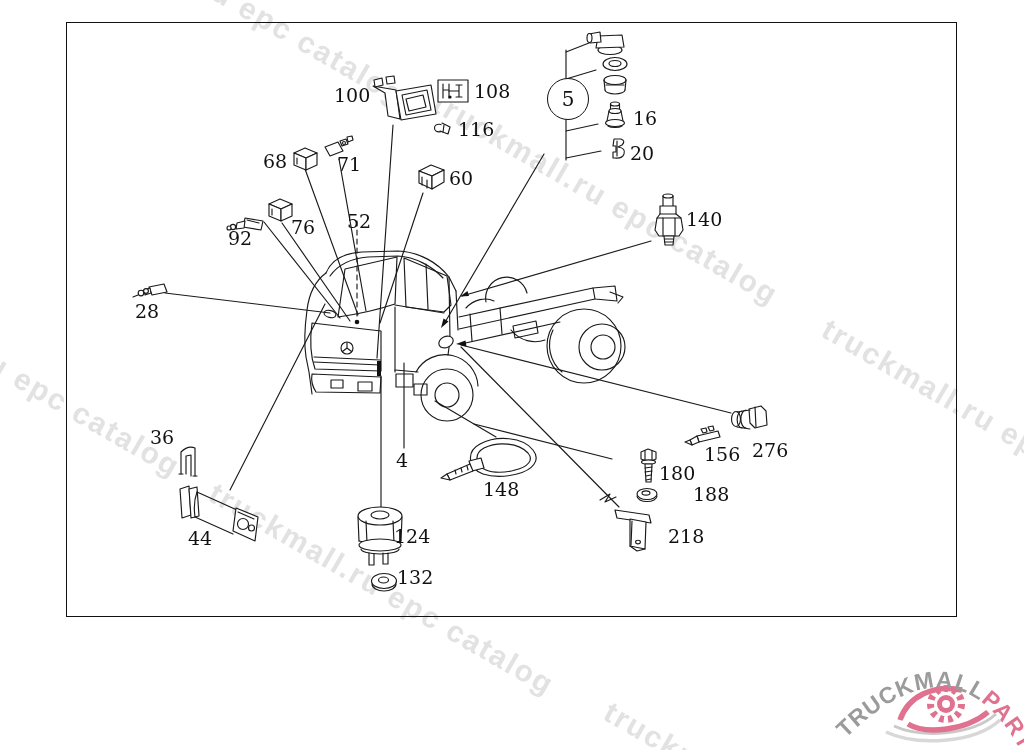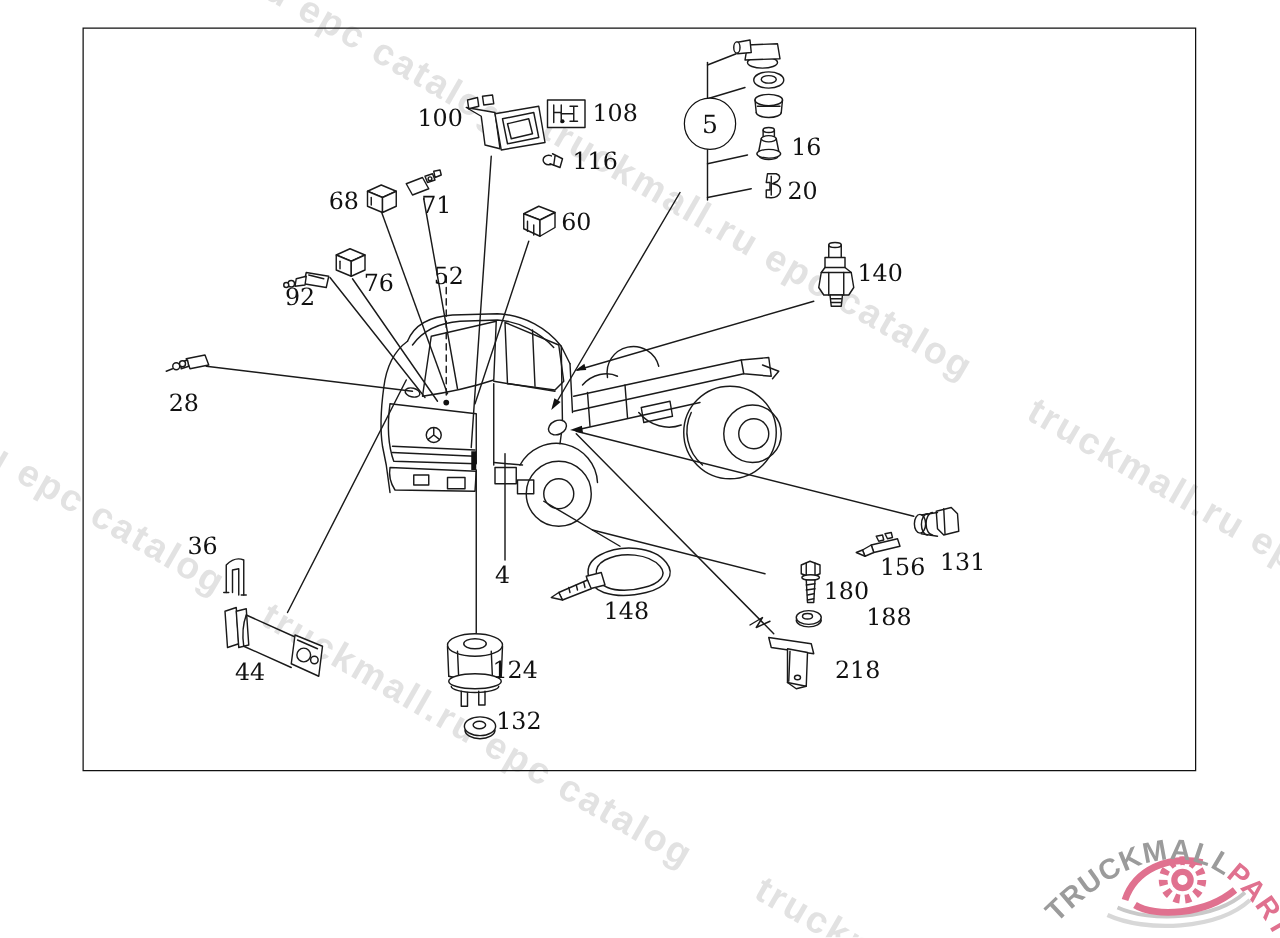--- a/index.html
+++ b/index.html
@@ -297,25 +297,25 @@
 
   <div class="lbl" style="left:334px;top:86px">100</div>
   <div class="lbl" style="left:474px;top:82px">108</div>
   <div class="lbl" style="left:458px;top:120px">116</div>
   <div class="lbl" style="left:263px;top:152px">68</div>
   <div class="lbl" style="left:337px;top:155px">71</div>
   <div class="lbl" style="left:449px;top:169px">60</div>
   <div class="lbl" style="left:347px;top:212px">52</div>
   <div class="lbl" style="left:291px;top:218px">76</div>
   <div class="lbl" style="left:228px;top:229px">92</div>
-  <div class="lbl" style="left:135px;top:314px">28</div>
+  <div class="lbl" style="left:135px;top:302px">28</div>
   <div class="lbl" style="left:633px;top:109px">16</div>
   <div class="lbl" style="left:630px;top:144px">20</div>
   <div class="lbl" style="left:686px;top:210px">140</div>
-  <div class="lbl" style="left:752px;top:441px">131</div>
+  <div class="lbl" style="left:752px;top:441px">276</div>
   <div class="lbl" style="left:704px;top:445px">156</div>
   <div class="lbl" style="left:659px;top:464px">180</div>
   <div class="lbl" style="left:693px;top:485px">188</div>
   <div class="lbl" style="left:668px;top:527px">218</div>
   <div class="lbl" style="left:150px;top:428px">36</div>
   <div class="lbl" style="left:188px;top:529px">44</div>
   <div class="lbl" style="left:396px;top:451px">4</div>
   <div class="lbl" style="left:394px;top:527px">124</div>
   <div class="lbl" style="left:397px;top:568px">132</div>
   <div class="lbl" style="left:483px;top:480px">148</div>

